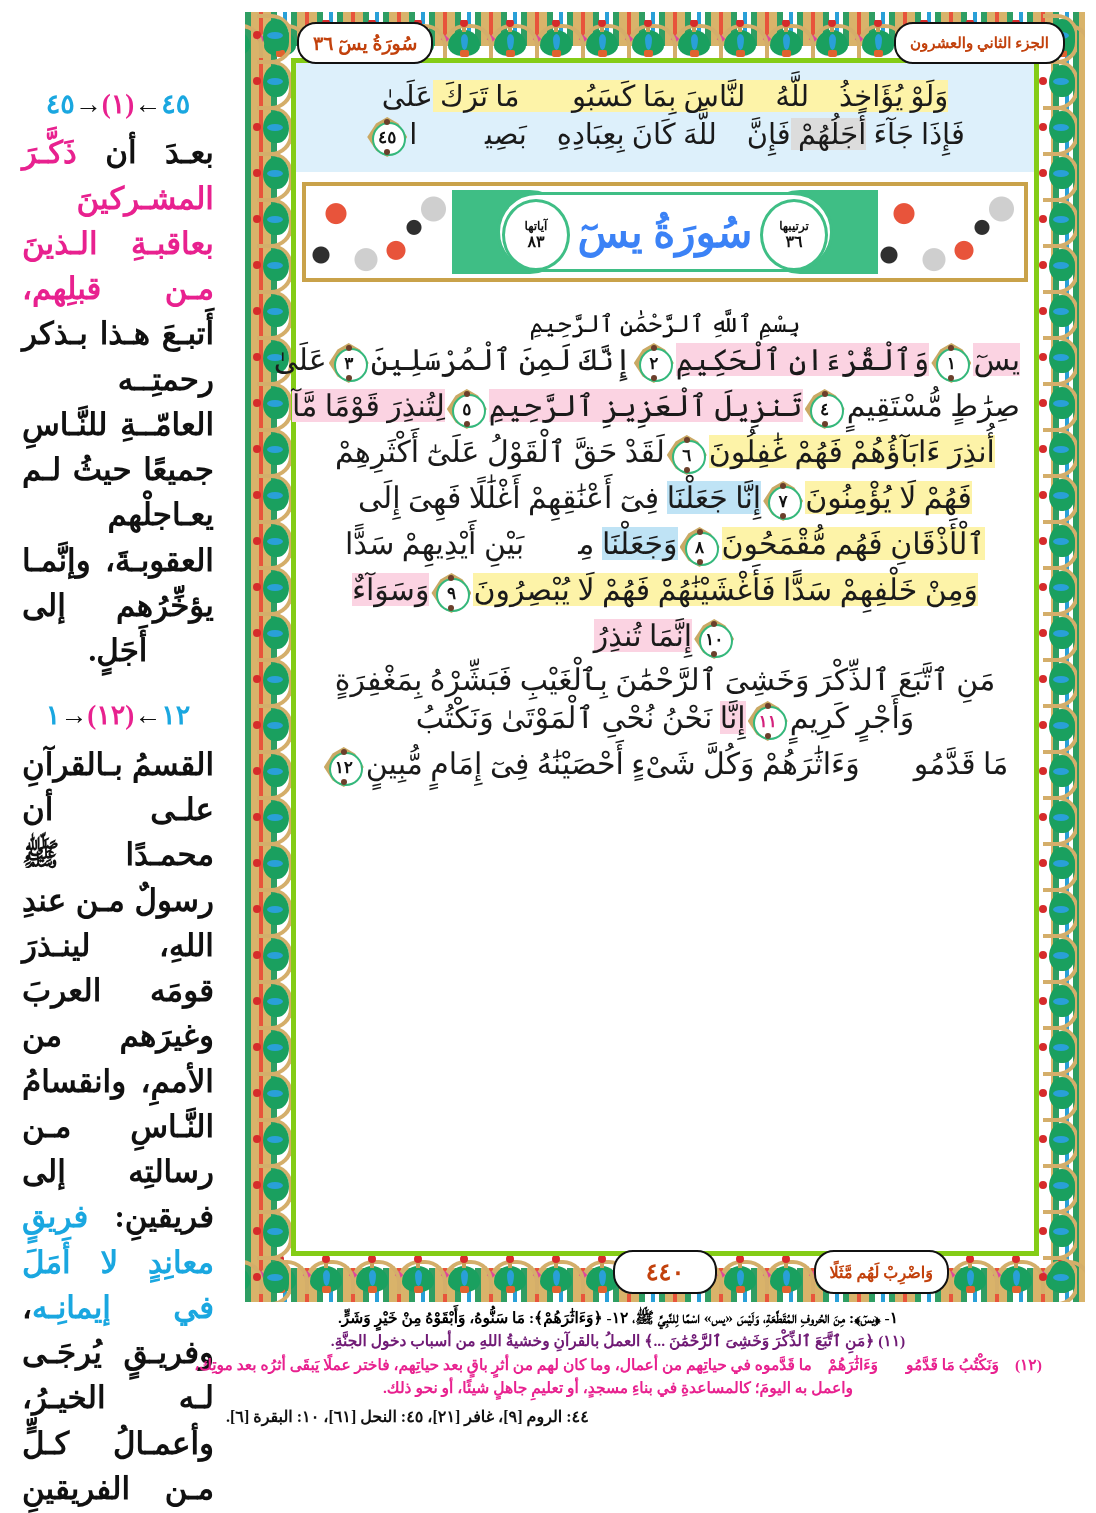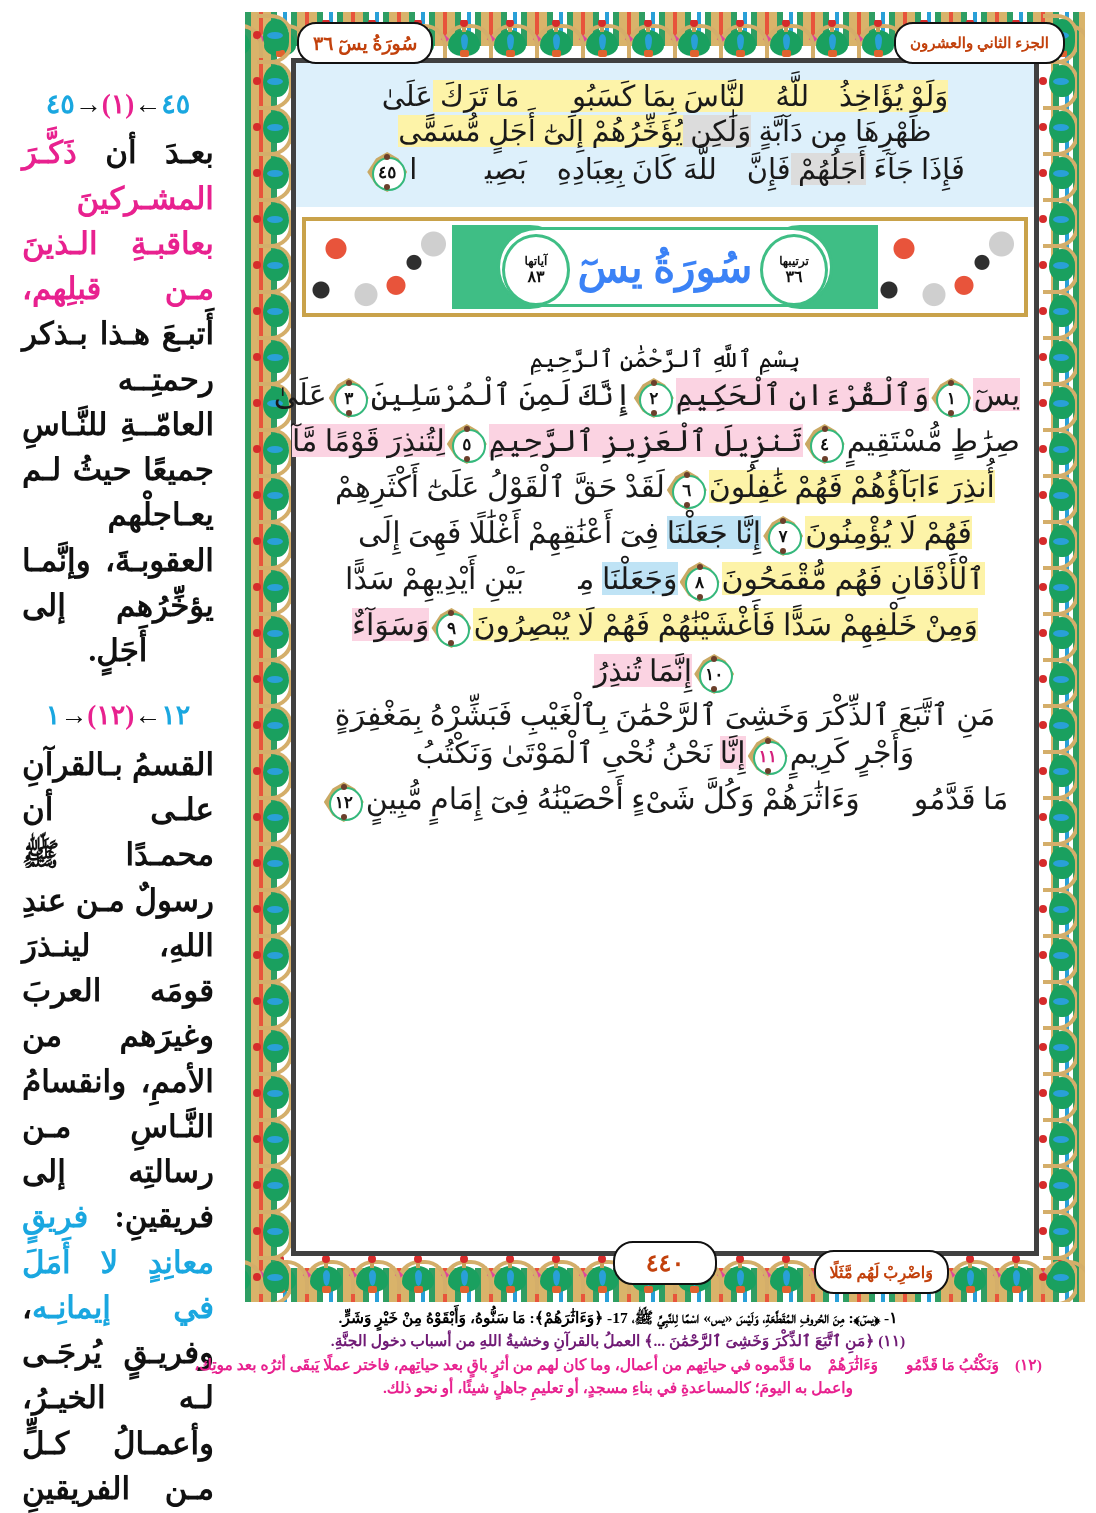--- a/index.html
+++ b/index.html
@@ -113,21 +113,21 @@
     background:#29a0d8;border-radius:50%;
   }
   .vmotif .dot-red{
     position:absolute;top:19px;left:0px;width:8px;height:8px;
     background:#d62b2b;border-radius:50%;
   }
 
   
   .green-frame{
     position:absolute;left:46px;top:46px;right:46px;bottom:46px;
-    border:5px solid #404040;background:#ffffff;
+    border:5px solid #84cc16;background:#ffffff;
   }
   .panel{
     position:absolute;inset:0;
     display:flex;flex-direction:column;
   }
   .block-blue{background:#ddf0fb;}
   .block-white{background:#ffffff;}
 
   
   .cartouche{
@@ -139,21 +139,21 @@
   .cartouche.surah-tag{left:52px;}
   .cartouche.juz-tag{right:20px;}
   .cartouche span{
     font-size:19px;font-weight:bold;color:#c2410c;
     font-family:"Liberation Serif", serif;
   }
   .cartouche.juz-tag span{font-size:15px;letter-spacing:-1px;}
 
   
   .cartouche.page-tag{
-    left:50%;transform:translateX(-50%);top:auto;bottom:17px;
+    left:50%;transform:translateX(-50%);top:auto;bottom:8px;
     min-width:72px;height:40px;border-radius:20px;text-align:center;
   }
   .cartouche.page-tag span{font-size:24px;letter-spacing:1px;}
   .cartouche.catch-tag{
     left:auto;right:136px;top:auto;bottom:8px;height:40px;border-radius:20px;
   }
   .cartouche.catch-tag span{font-size:16px;}
 
   
   .ayah-area{
@@ -998,21 +998,20 @@
     </div>
     <div class="cartouche page-tag">
       <span>٤٤٠</span>
     </div>
 
     <div class="green-frame">
       <div class="panel">
 
         <div class="block-blue ayah-area fatir-block" id="fatir-lines">
             <div class="line"><span class="hl-y">وَلَوْ يُؤَاخِذُ ٱللَّهُ ٱلنَّاسَ بِمَا كَسَبُوا۟ </span><span class="hl-y">مَا تَرَكَ </span><span>عَلَىٰ</span></div>
-            <div class="line"><span>ظَهْرِهَا مِن دَآبَّةٍ </span><span class="hl-g">وَلَٰكِن </span><span class="hl-y">يُؤَخِّرُهُمْ إِلَىٰٓ أَجَلٍ مُّسَمًّى</span></div>
             <div class="line"><span>فَإِذَا جَآءَ </span><span class="hl-g">أَجَلُهُمْ </span><span>فَإِنَّ ٱللَّهَ كَانَ بِعِبَادِهِۦ بَصِيرًۢا</span><span class="ayah-num"><span class="outer"></span><span class="ring"></span><span class="dot-t"></span><span class="dot-b"></span><span class="n">٤٥</span></span></div>
           </div>
 
         <div class="surah-banner">
           <div class="banner-arabesque l"></div>
           <div class="banner-arabesque r"></div>
           <div class="banner-green-wave l"></div>
           <div class="banner-green-wave r"></div>
 
           <div class="banner-badge count">
@@ -1046,20 +1045,21 @@
             </div>
         </div>
 
       </div>
     </div>
   </div>
 
   <div class="footnotes">
     <div class="fn">
       <span class="blue">١- ﴿يسٓ﴾: مِنَ الحُروفِ المُقَطَّعَةِ، وَلَيْسَ «يس» اسْمًا لِلنَّبِيِّ ﷺ،</span>
-      <span class="pink">17- ﴿وَءَاثَٰرَهُمْ﴾: مَا سَنُّوهُ، وَأَبْقَوْهُ مِنْ خَيْرٍ وَشَرٍّ.</span>
+      <span class="pink">١٢- ﴿وَءَاثَٰرَهُمْ﴾: مَا سَنُّوهُ، وَأَبْقَوْهُ مِنْ خَيْرٍ وَشَرٍّ.</span>
     </div>
     <div class="fn blue">(١١) ﴿مَنِ ٱتَّبَعَ ٱلذِّكْرَ وَخَشِىَ ٱلرَّحْمَٰنَ ...﴾ العملُ بالقرآنِ وخشيةُ اللهِ من أسباب دخول الجنَّةِ.</div>
     <div class="fn pink">(١٢) ﴿وَنَكْتُبُ مَا قَدَّمُوا۟ وَءَاثَٰرَهُمْ﴾ ما قَدَّموه في حياتِهم من أعمال، وما كان لهم من أثرٍ باقٍ بعد حياتِهم، فاختر عملًا يَبقَى أثرُه بعد موتِك،</div>
     <div class="fn pink">واعمل به اليومَ؛ كالمساعدةِ في بناءِ مسجدٍ، أو تعليمِ جاهلٍ شيئًا، أو نحو ذلك.</div>
+    <div class="fn-refs">٤٤: الروم [٩]، غافر [٢١]، ٤٥: النحل [٦١]، ١٠: البقرة [٦].</div>
   </div>
 
 </div>
 
 </body></html>

